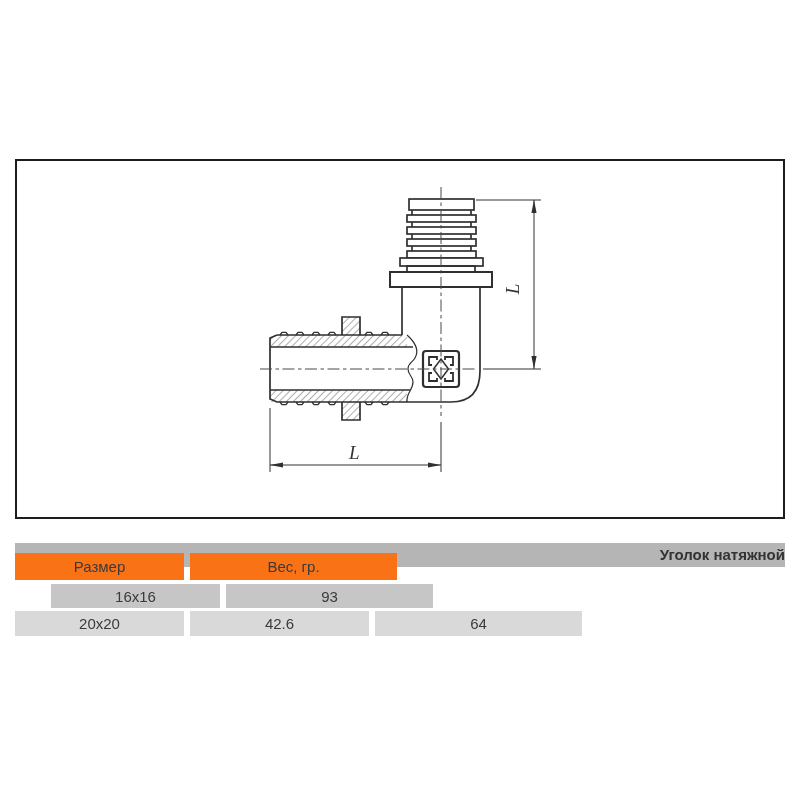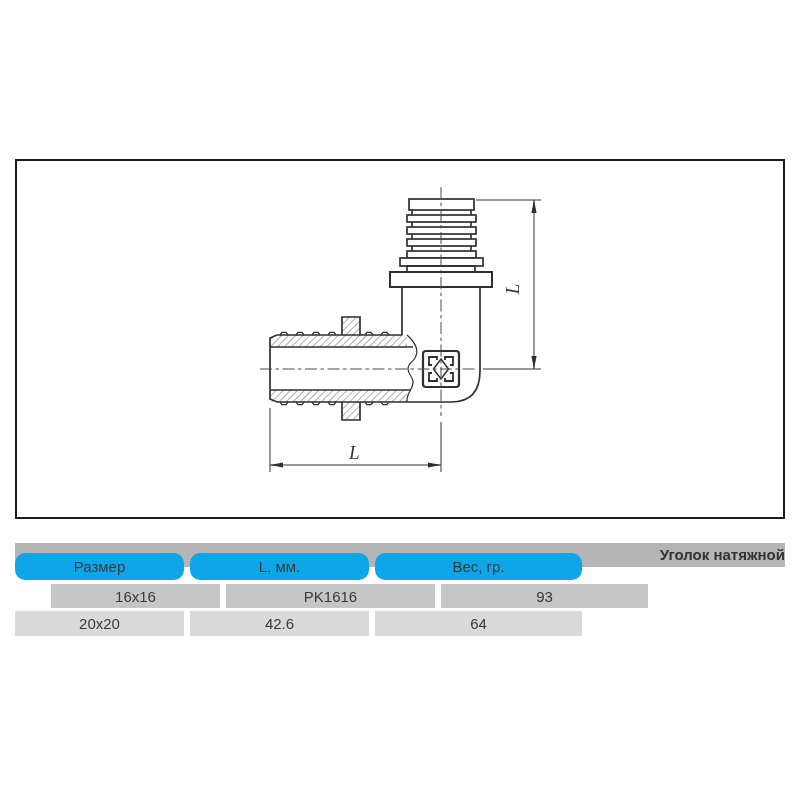--- a/index.html
+++ b/index.html
@@ -18,21 +18,21 @@
     background:#b5b5b5;color:#333333;font-weight:bold;font-size:15px;
     text-align:right;line-height:24px;
   }
   .trow{position:absolute;left:15px;width:770px;display:flex;gap:6px;}
   .trow .cell{
     text-align:center;font-size:15px;color:#3a3a3a;
     display:flex;align-items:center;justify-content:center;
   }
   .c1{width:169px;} .c2{width:209px;} .c3{width:179px;} .c4{width:207px;}
   .thead{top:553px;height:27px;}
-  .thead .cell{background:#0ea5e9;border-radius:10px;}
+  .thead .cell{background:#f97316;}
   .r1{top:584px;height:24px;padding-left:36px;}
   .r1 .cell{background:#c6c6c6;}
   .r2{top:611px;height:25px;}
   .r2 .cell{background:#d9d9d9;}
 
   .dim-label{font-family:"Liberation Serif", serif;font-style:italic;font-size:19px;fill:#333;}
 </style>
 </head>
 <body>
 
@@ -116,27 +116,25 @@
         <polygon points="517,208 514.4,195 519.6,195" fill="#2f2f2f" stroke="none"></polygon>
         <text class="dim-label" stroke="none" text-anchor="middle" transform="translate(502,128) rotate(-90)">L</text>
       </g>
     </svg>
   </div>
 
   <div class="t-title">Уголок натяжной</div>
 
   <div class="trow thead">
     <div class="cell c1">Размер</div>
-    <div class="cell c3">L, мм.</div>
     <div class="cell c4">Вес, гр.</div>
   </div>
 
   <div class="trow r1">
     <div class="cell c1">16x16</div>
-    <div class="cell c2">PK1616</div>
     <div class="cell c4">93</div>
   </div>
 
   <div class="trow r2">
     <div class="cell c1">20x20</div>
     <div class="cell c3">42.6</div>
     <div class="cell c4">64</div>
   </div>
 
 </div>

